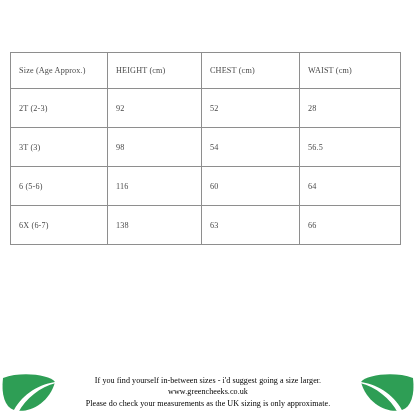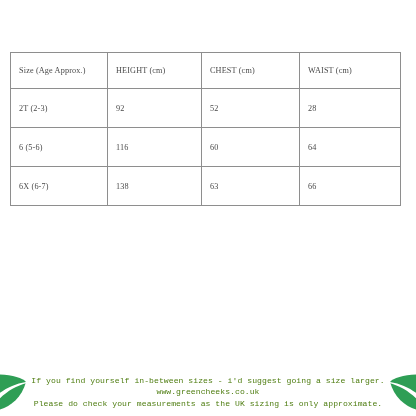--- a/index.html
+++ b/index.html
@@ -63,22 +63,22 @@
   }
   .leaf {
     flex: 0 0 auto;
     width: 58px;
     height: 46px;
     display: block;
   }
   #footer-text {
     flex: 1 1 auto;
     text-align: center;
-    color: #4d7c0f;
-    font-family: Liberation Mono, monospace;
+    color: #000000;
+    font-family: Liberation Serif, serif;
     padding: 0 2px;
   }
   #footer-text .line {
     display: block;
     font-size: 8.1px;
     line-height: 11.4px;
     letter-spacing: 0.05px;
     white-space: nowrap;
   }
 </style>
@@ -100,20 +100,26 @@
         <th>CHEST (cm)</th>
         <th>WAIST (cm)</th>
       </tr>
     </thead>
     <tbody>
       <tr>
         <td>2T (2-3)</td>
         <td>92</td>
         <td>52</td>
         <td>28</td>
+      </tr>
+      <tr>
+        <td>3T (3)</td>
+        <td>98</td>
+        <td>54</td>
+        <td>56.5</td>
       </tr>
       <tr>
         <td>6 (5-6)</td>
         <td>116</td>
         <td>60</td>
         <td>64</td>
       </tr>
       <tr>
         <td>6X (6-7)</td>
         <td>138</td>

